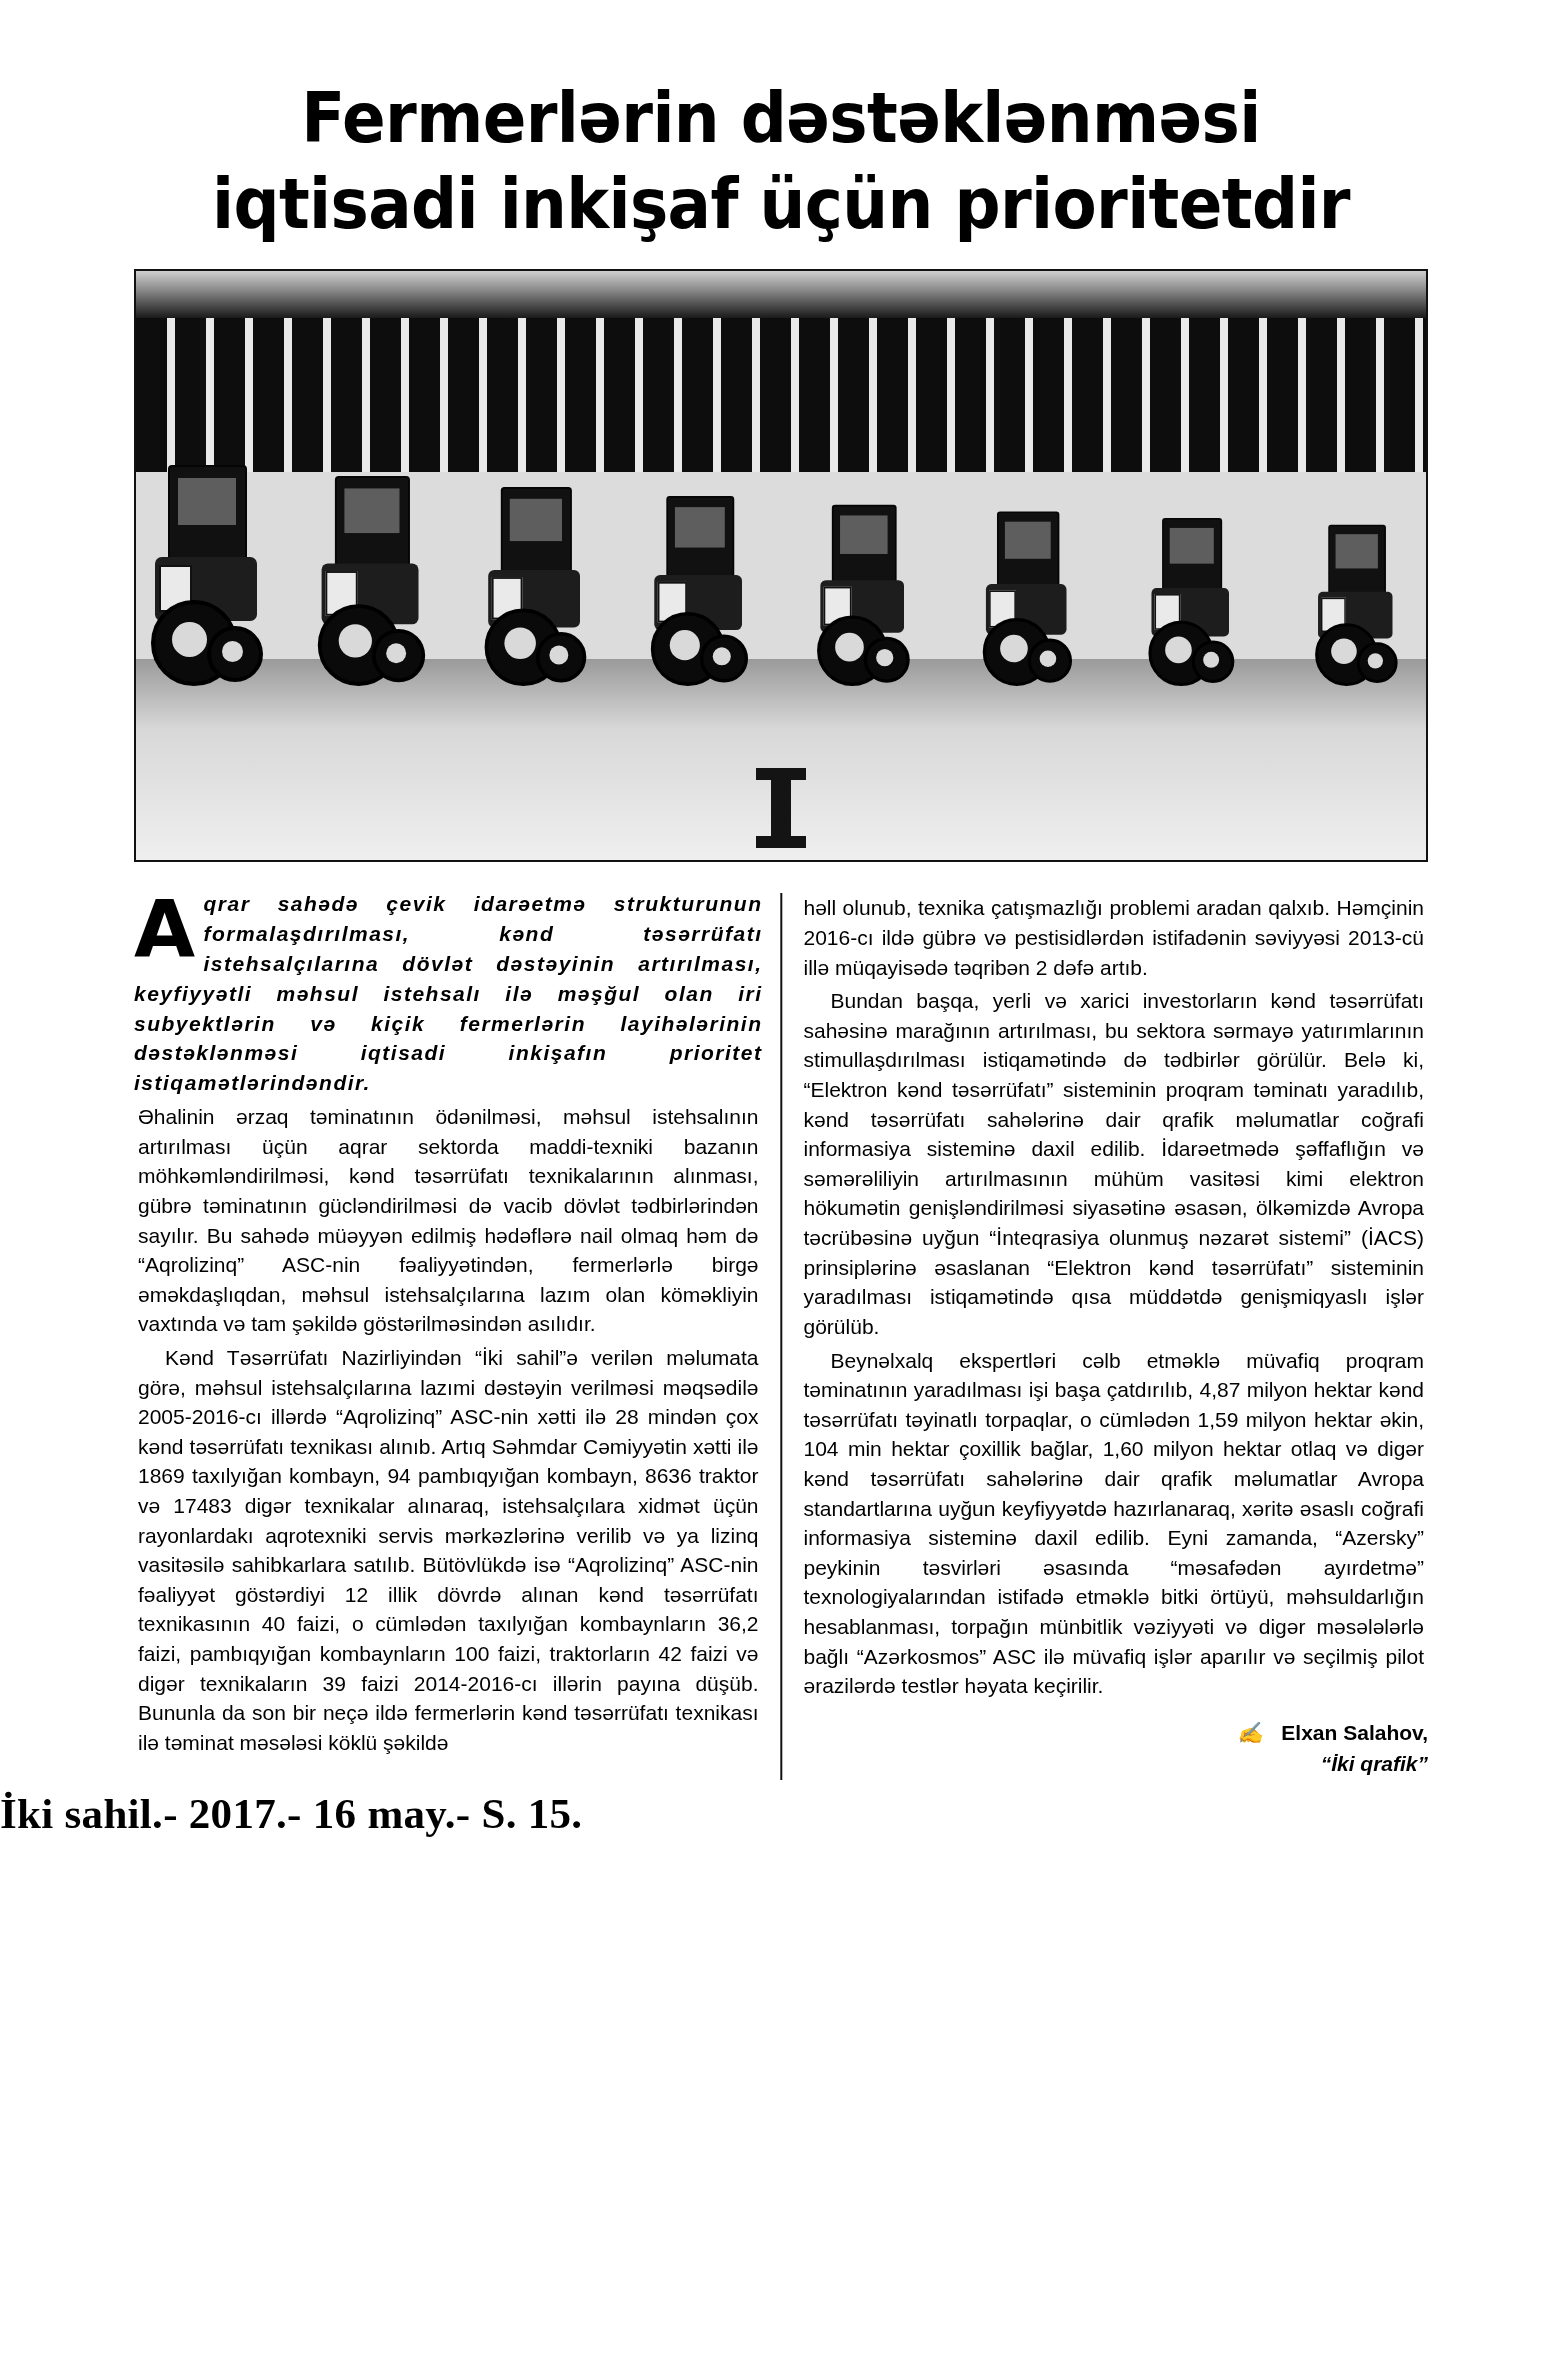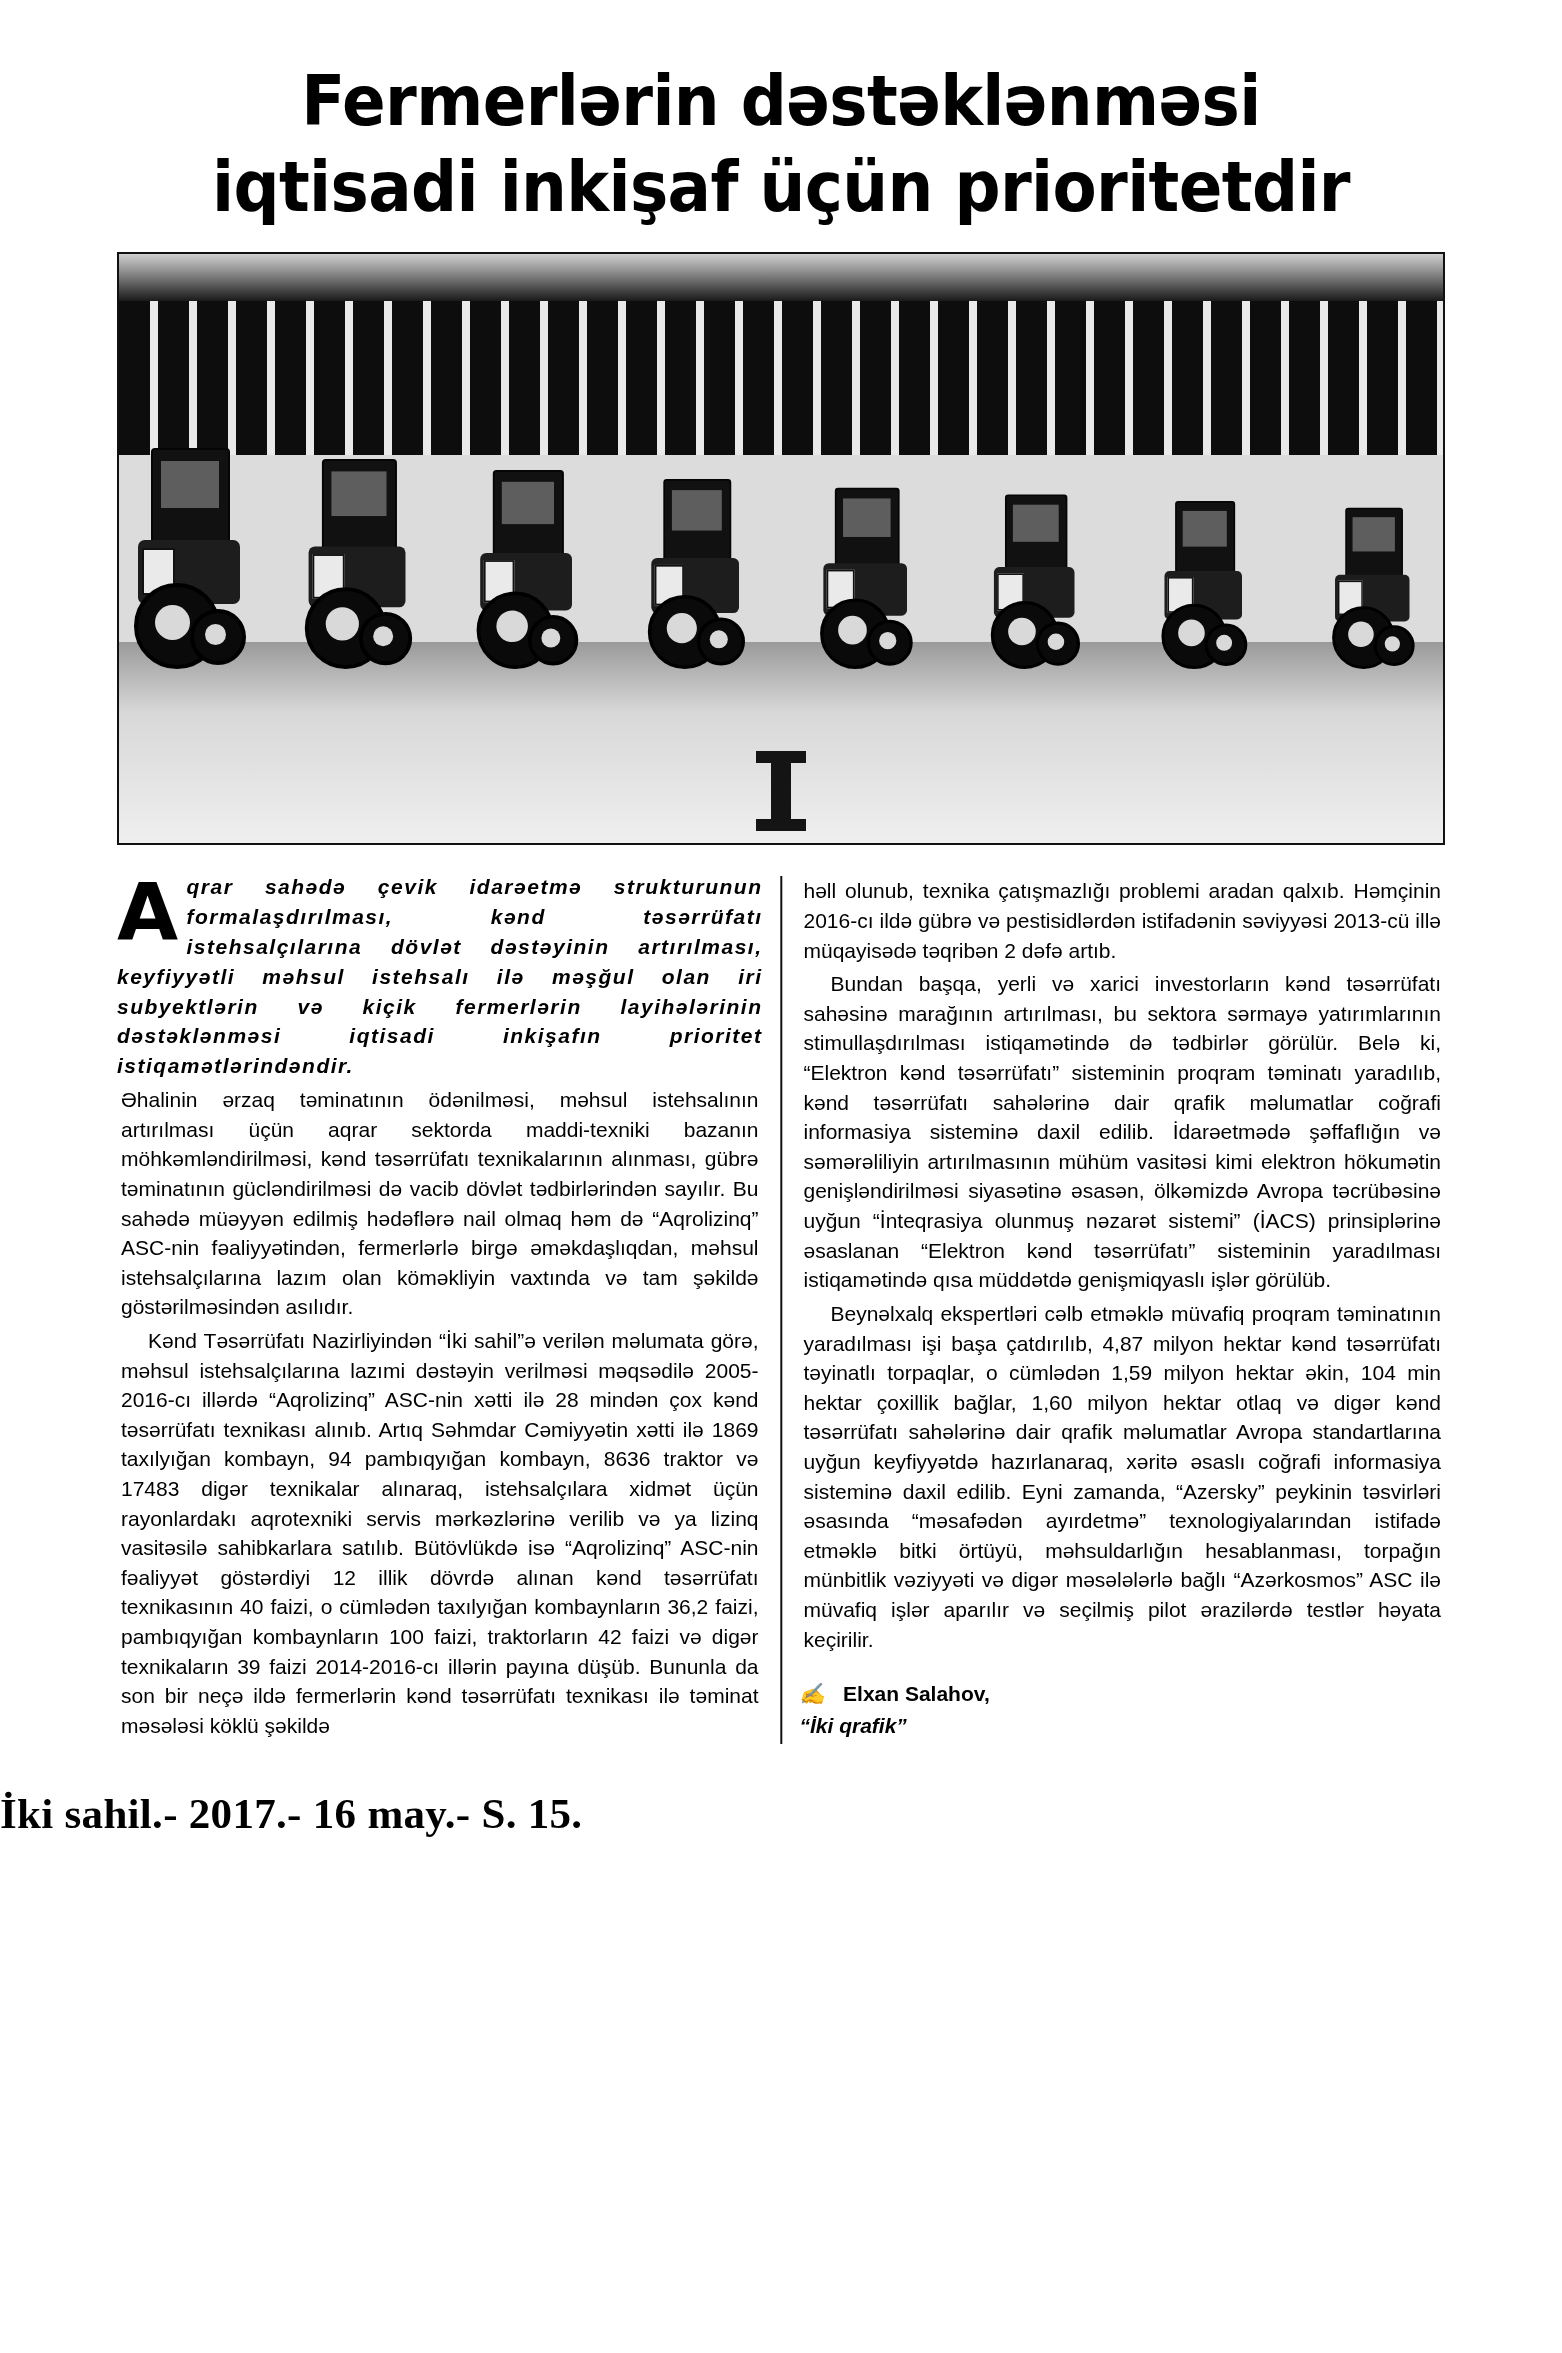--- a/index.html
+++ b/index.html
@@ -14,21 +14,21 @@
     color: #000;
     position: relative;
     overflow: hidden;
   }
 
   .page {
     width: 1562px;
     height: 1890px;
     position: relative;
     box-sizing: border-box;
-    padding: 0;
+    padding: 17px;
   }
 
   
   .headline {
     text-align: center;
     padding: 64px 54px 0 54px;
   }
   .headline-line {
     font-family: "DejaVu Sans", sans-serif;
     font-weight: 900;
@@ -221,21 +221,22 @@
     font-family: "DejaVu Sans", sans-serif;
     font-weight: 900;
     font-size: 79px;
     line-height: 0.82;
     padding: 5.4px 8px 0 0;
     margin-top: 2.7px;
   }
   .lede .sp { letter-spacing: 1.5px; font-style: italic; }
 
   .signature {
-    margin-top: 24px;
+    margin-top: 16px;
+    text-align: right;
     font-size: 21px;
     line-height: 1.5;
   }
   .signature .sig-icon {
     font-style: italic;
     font-weight: bold;
     margin-right: 17.4px;
   }
   .signature .sig-name { font-weight: bold; }
   .signature .sig-source { font-style: italic; font-weight: bold; display: block; }

